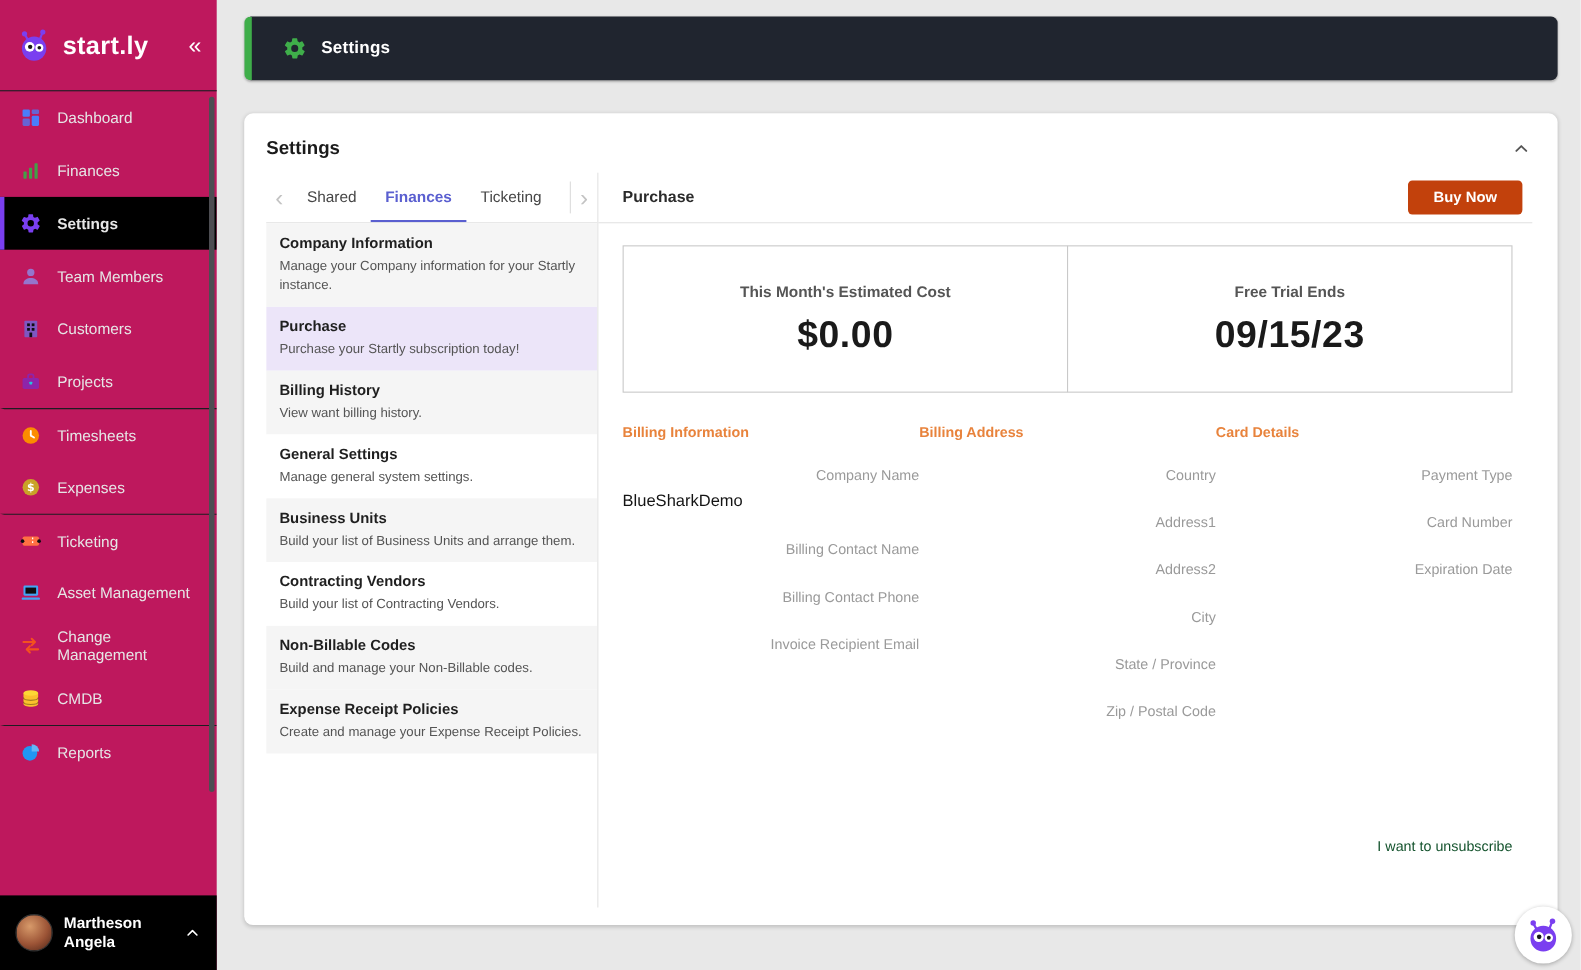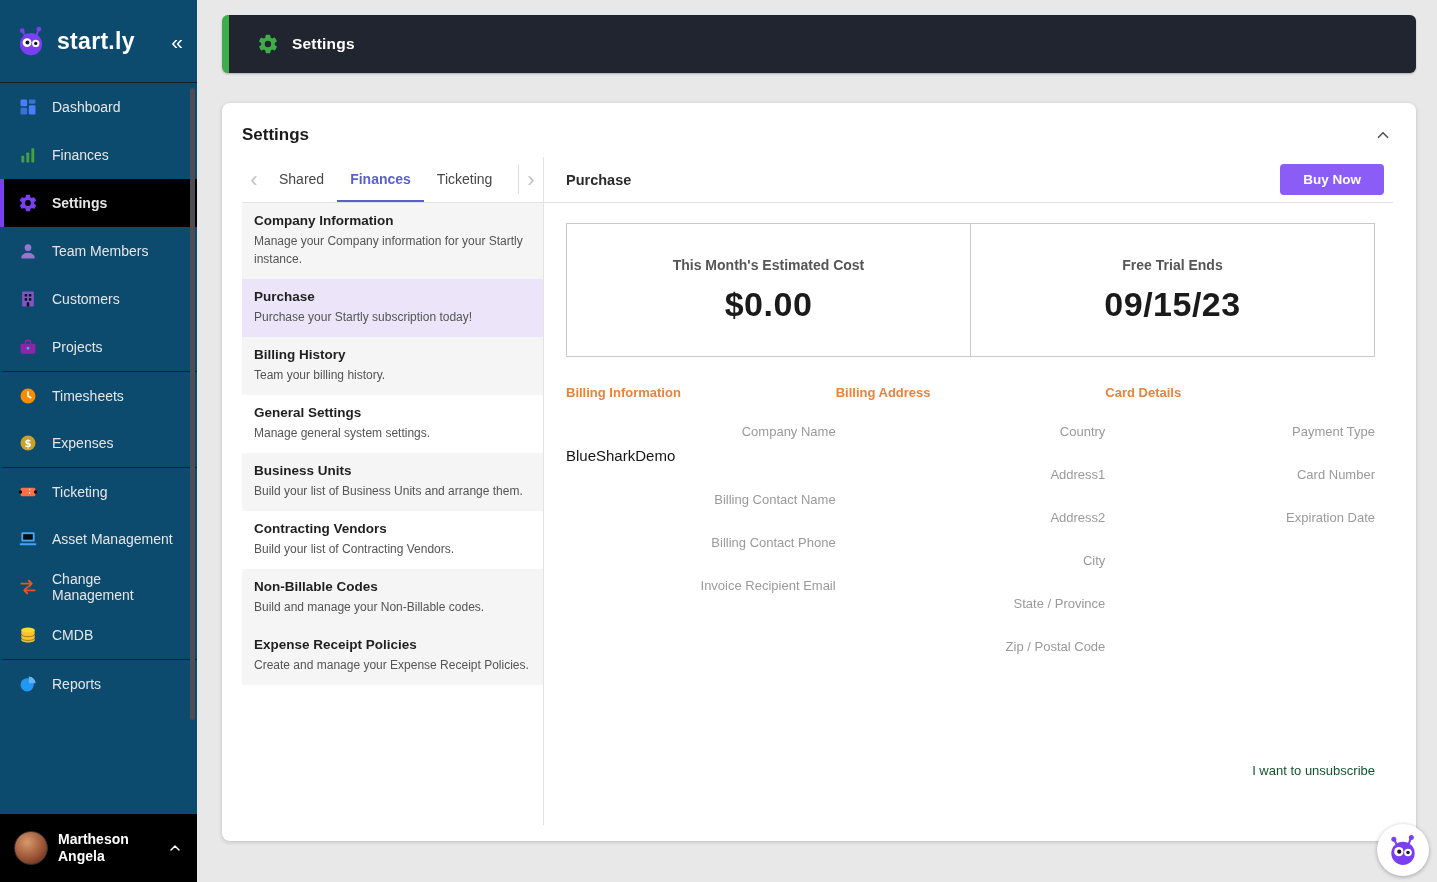--- a/index.html
+++ b/index.html
@@ -4,21 +4,21 @@
 <style>
   * { box-sizing: border-box; margin: 0; padding: 0; }
   html,body { width:1437px; height:882px; }
   body {
     display:flex; overflow:hidden; position:relative;
     font-family:"Liberation Sans", sans-serif;
     background:#e8e8e8;
   }
   
   .sidebar {
-    width:197px; min-width:197px; background:#0c4a6e; color:#e9e9e9;
+    width:197px; min-width:197px; background:#be185d; color:#e9e9e9;
     display:flex; flex-direction:column; position:relative; height:882px;
   }
   .logo-row { height:82px; display:flex; align-items:center; padding:0 14px 0 12px; gap:7px; }
   .logo-text { font-size:23px; font-weight:bold; color:#fff; letter-spacing:.3px; }
   .collapse-btn { margin-left:auto; color:#fff; font-size:21px; cursor:pointer; line-height:1; }
   .nav { flex:1; overflow:hidden; border-top:1px solid #1d1d22; }
   .nav-item {
     height:48px; display:flex; align-items:center; gap:14px;
     padding:0 12px 0 14px; font-size:14px; color:#e6e6e6;
     border-left:4px solid transparent; cursor:pointer;
@@ -87,21 +87,21 @@
   .li-desc { font-size:12px; color:#545454; line-height:1.5; }
 
   
   .right-panel { flex:1; border-left:1px solid #e3e3e3; display:flex; flex-direction:column; min-width:0; }
   .panel-head {
     height:46px; display:flex; align-items:center; justify-content:space-between;
     padding:0 9px 0 22px; border-bottom:1px solid #e3e3e3;
   }
   .panel-title { font-size:14.5px; font-weight:bold; color:#2b2b2b; }
   .buy-btn {
-    background:#8b5cf6; color:#fff; font-weight:bold; font-size:13.5px;
+    background:#c2410c; color:#fff; font-weight:bold; font-size:13.5px;
     border:none; border-radius:4px; padding:8px 23px; cursor:pointer;
     font-family:"Liberation Sans", sans-serif;
   }
   .panel-body { flex:1; display:flex; flex-direction:column; padding:20px 18px 0 22px; min-height:0; }
 
   .stats { display:flex; }
   .stat {
     flex:1; border:1px solid #c9c9c9; margin-left:-1px; height:134px;
     display:flex; flex-direction:column; align-items:center; justify-content:center; gap:12px;
     background:#fff;
@@ -347,21 +347,21 @@
           <div class="list-item striped">
             <div class="li-title">Company Information</div>
             <div class="li-desc">Manage your Company information for your Startly instance.</div>
           </div>
           <div class="list-item selected">
             <div class="li-title">Purchase</div>
             <div class="li-desc">Purchase your Startly subscription today!</div>
           </div>
           <div class="list-item striped">
             <div class="li-title">Billing History</div>
-            <div class="li-desc">Team your billing history.</div>
+            <div class="li-desc">View want billing history.</div>
           </div>
           <div class="list-item">
             <div class="li-title">General Settings</div>
             <div class="li-desc">Manage general system settings.</div>
           </div>
           <div class="list-item striped">
             <div class="li-title">Business Units</div>
             <div class="li-desc">Build your list of Business Units and arrange them.</div>
           </div>
           <div class="list-item">

